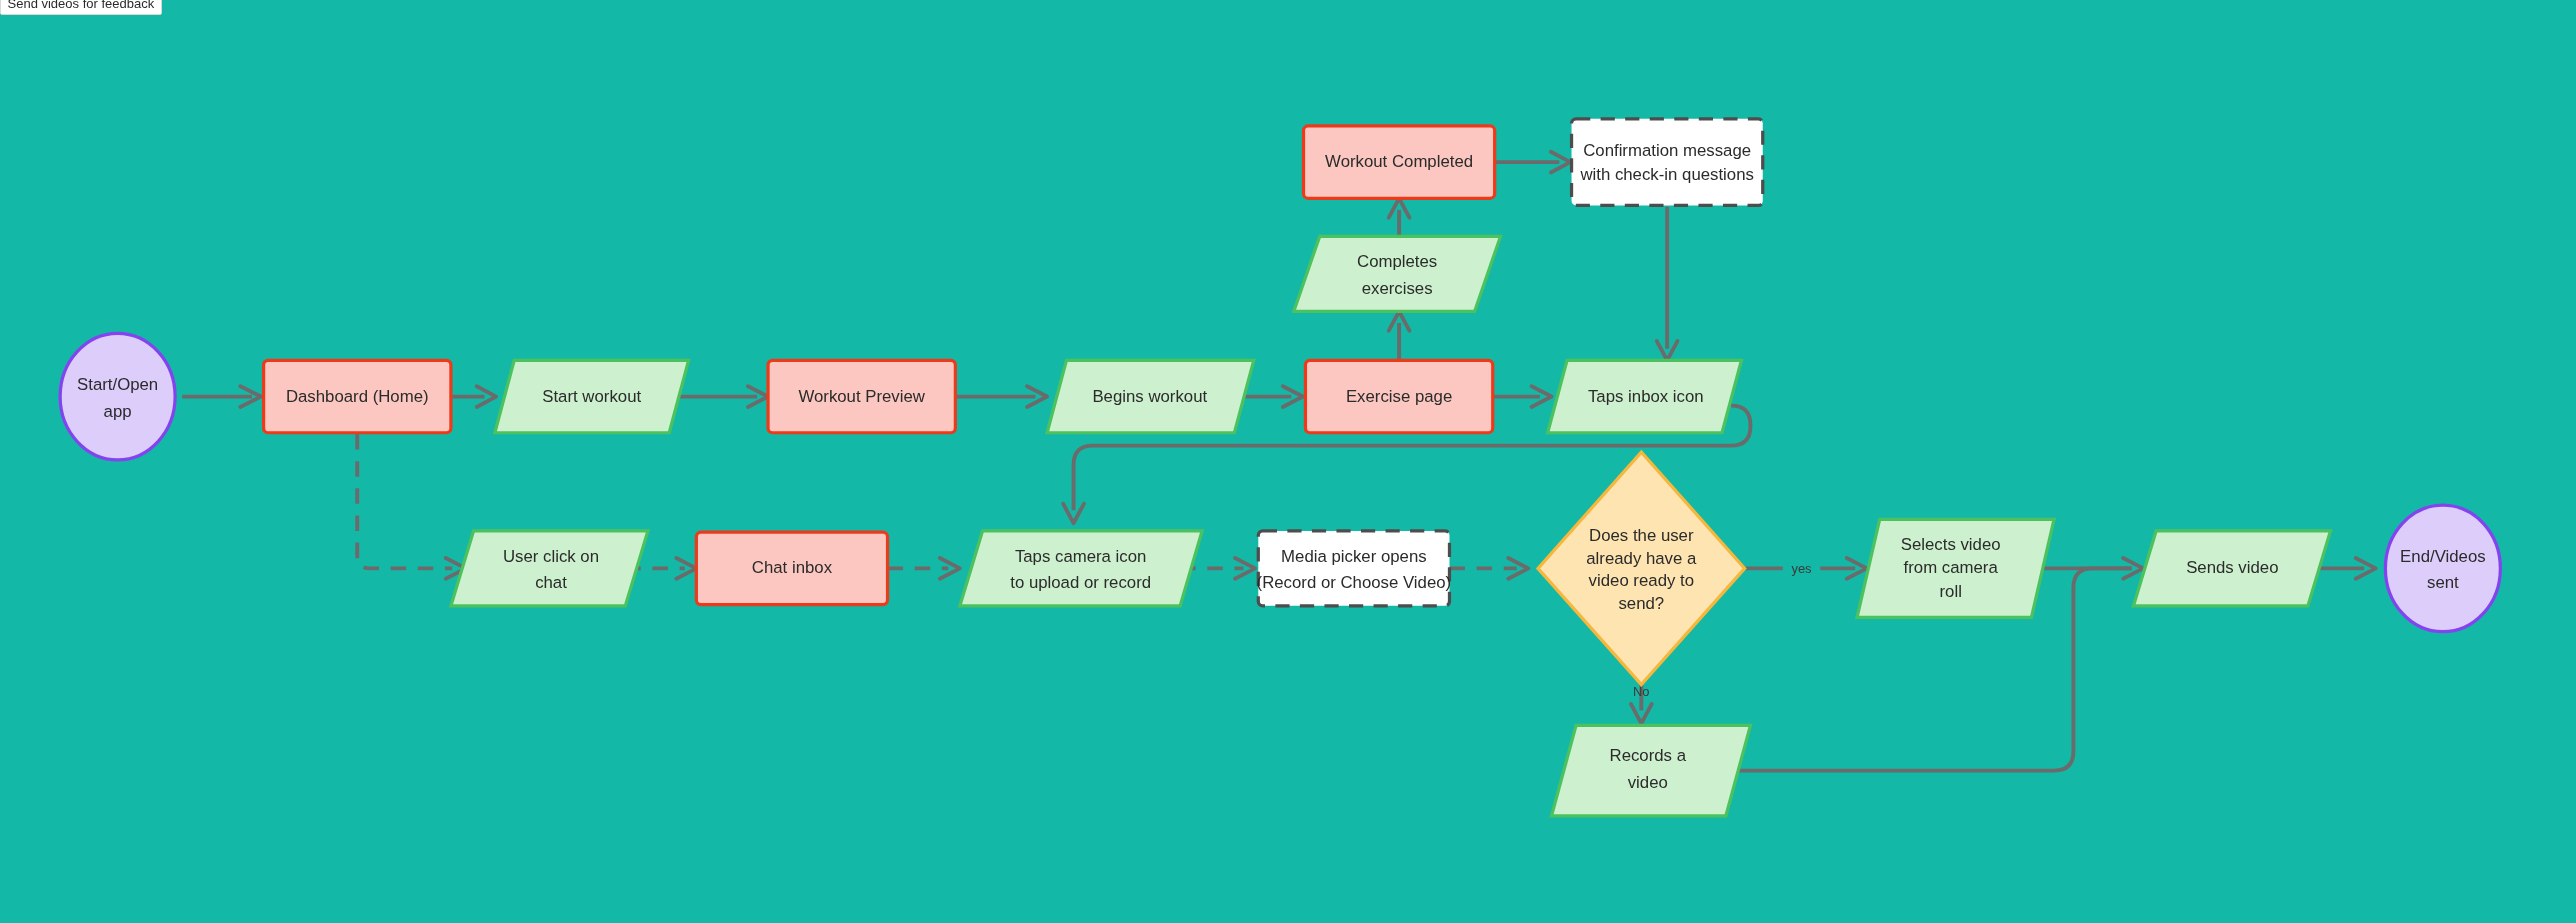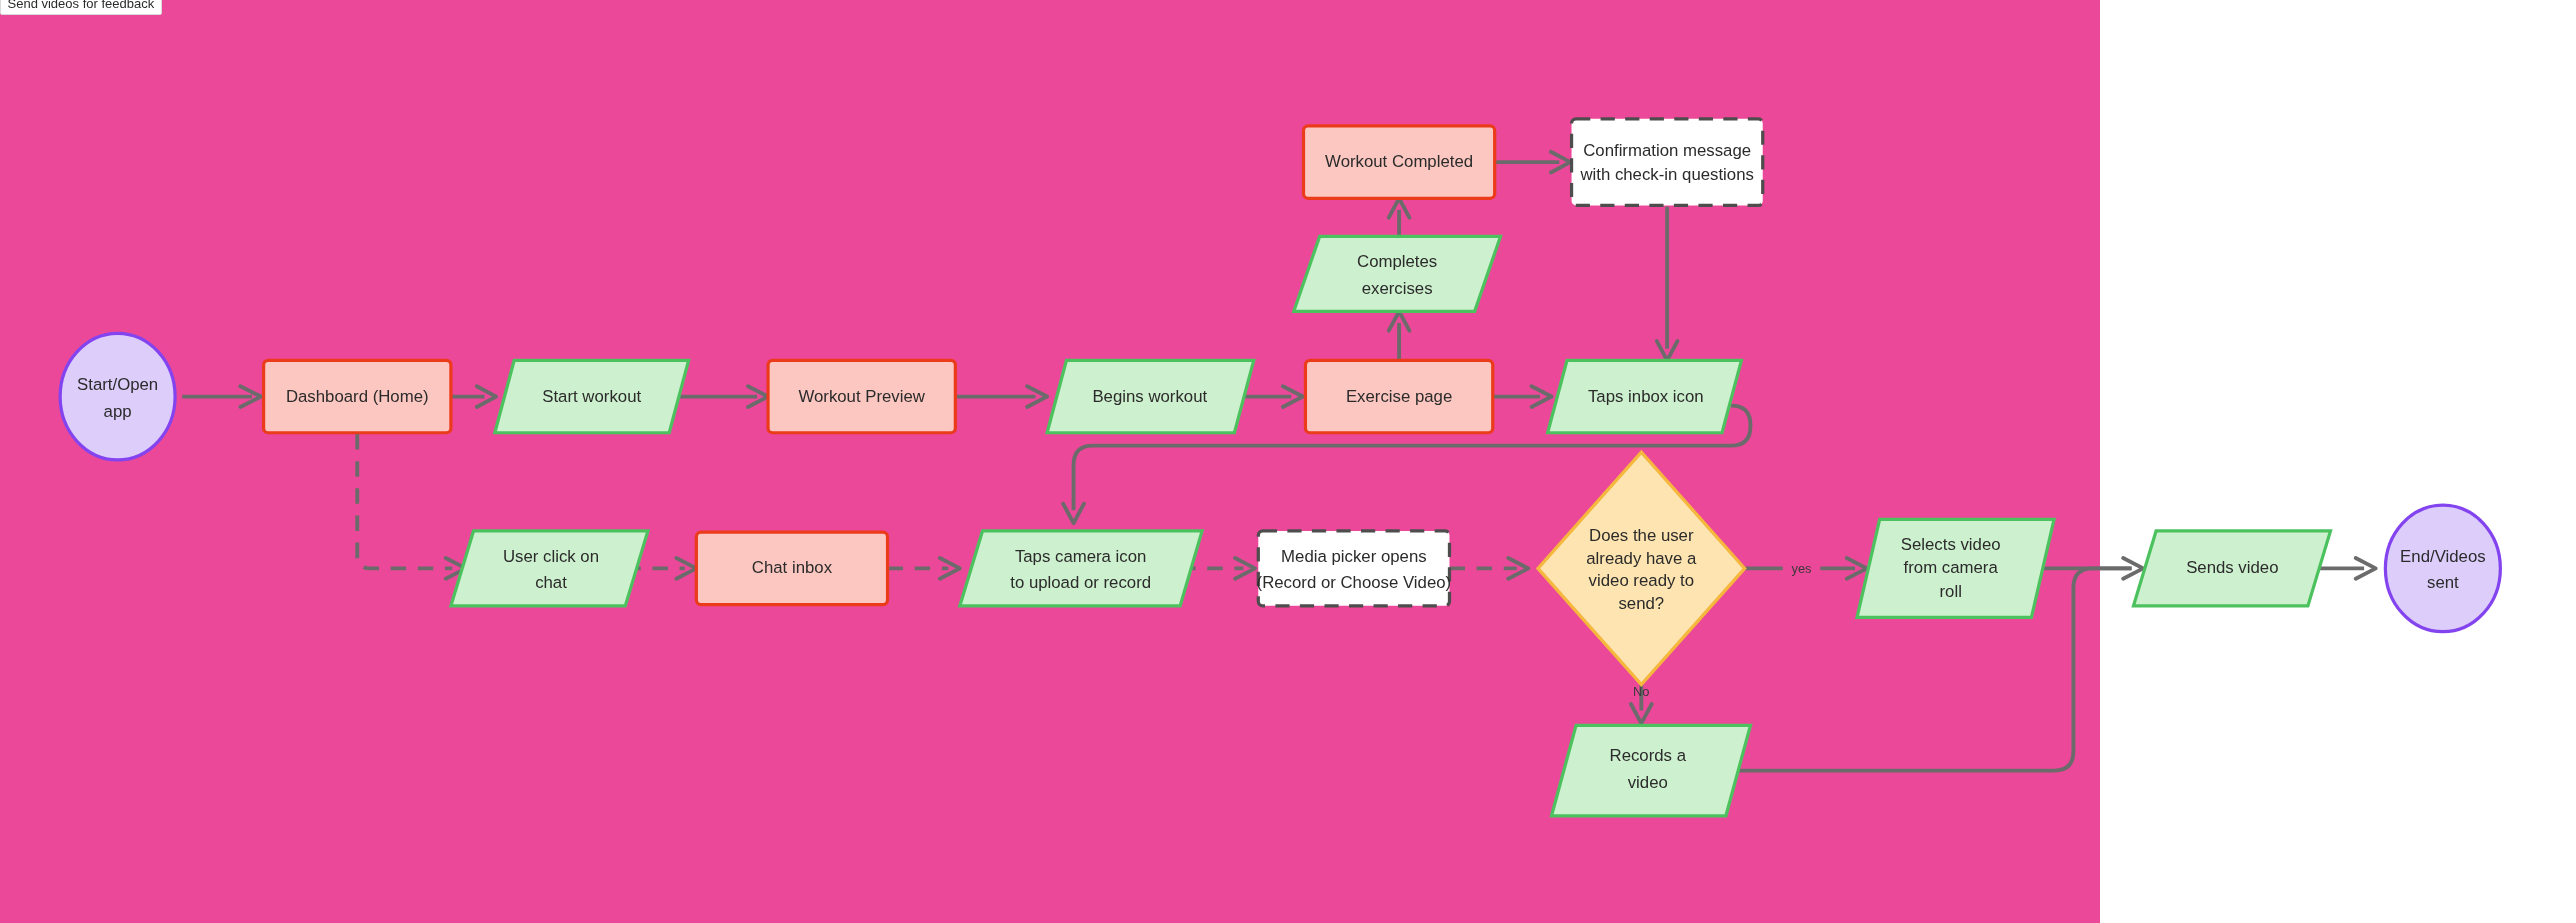--- a/index.html
+++ b/index.html
@@ -6,23 +6,23 @@
     margin: 0;
     padding: 0;
     background: #ffffff;
     width: 2576px;
     height: 923px;
     overflow: hidden;
     font-family: "Liberation Sans", sans-serif;
   }
   #stage {
     position: relative;
-    width: 2100px;
+    width: 2576px;
     height: 923px;
-    background: #ec4899;
+    background: #14b8a6;
   }
   #flow {
     position: absolute;
     left: 0;
     top: 0;
     width: 2576px;
     height: 923px;
   }
   .node-label {
     font-family: "Liberation Sans", sans-serif;

